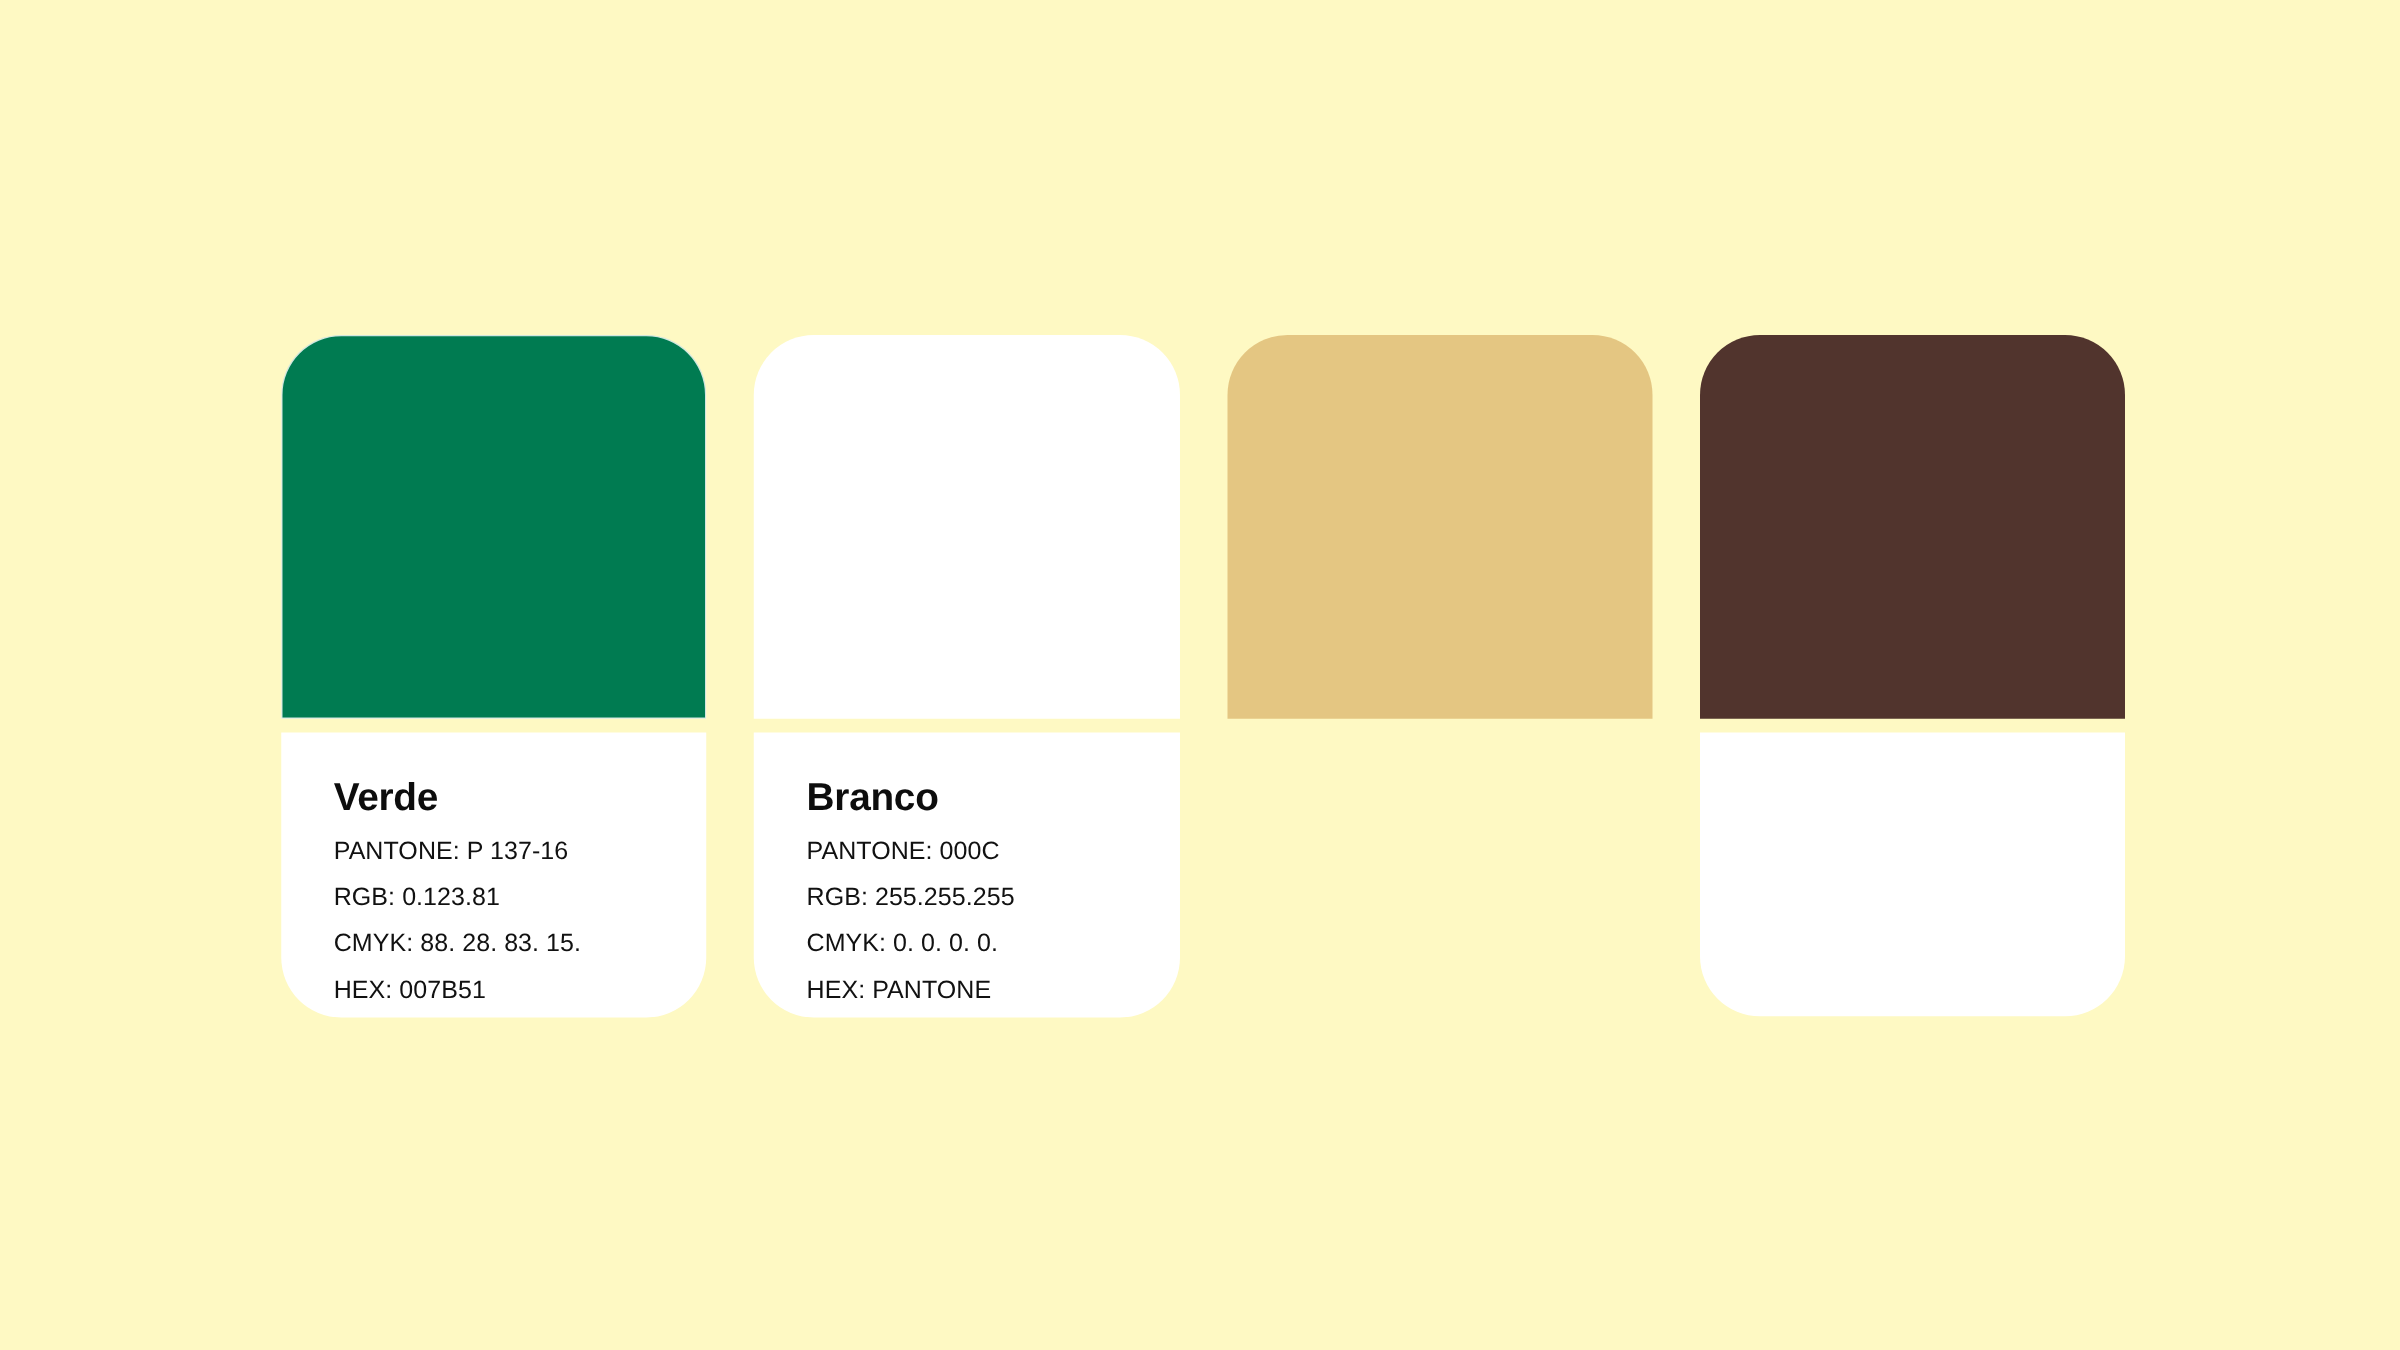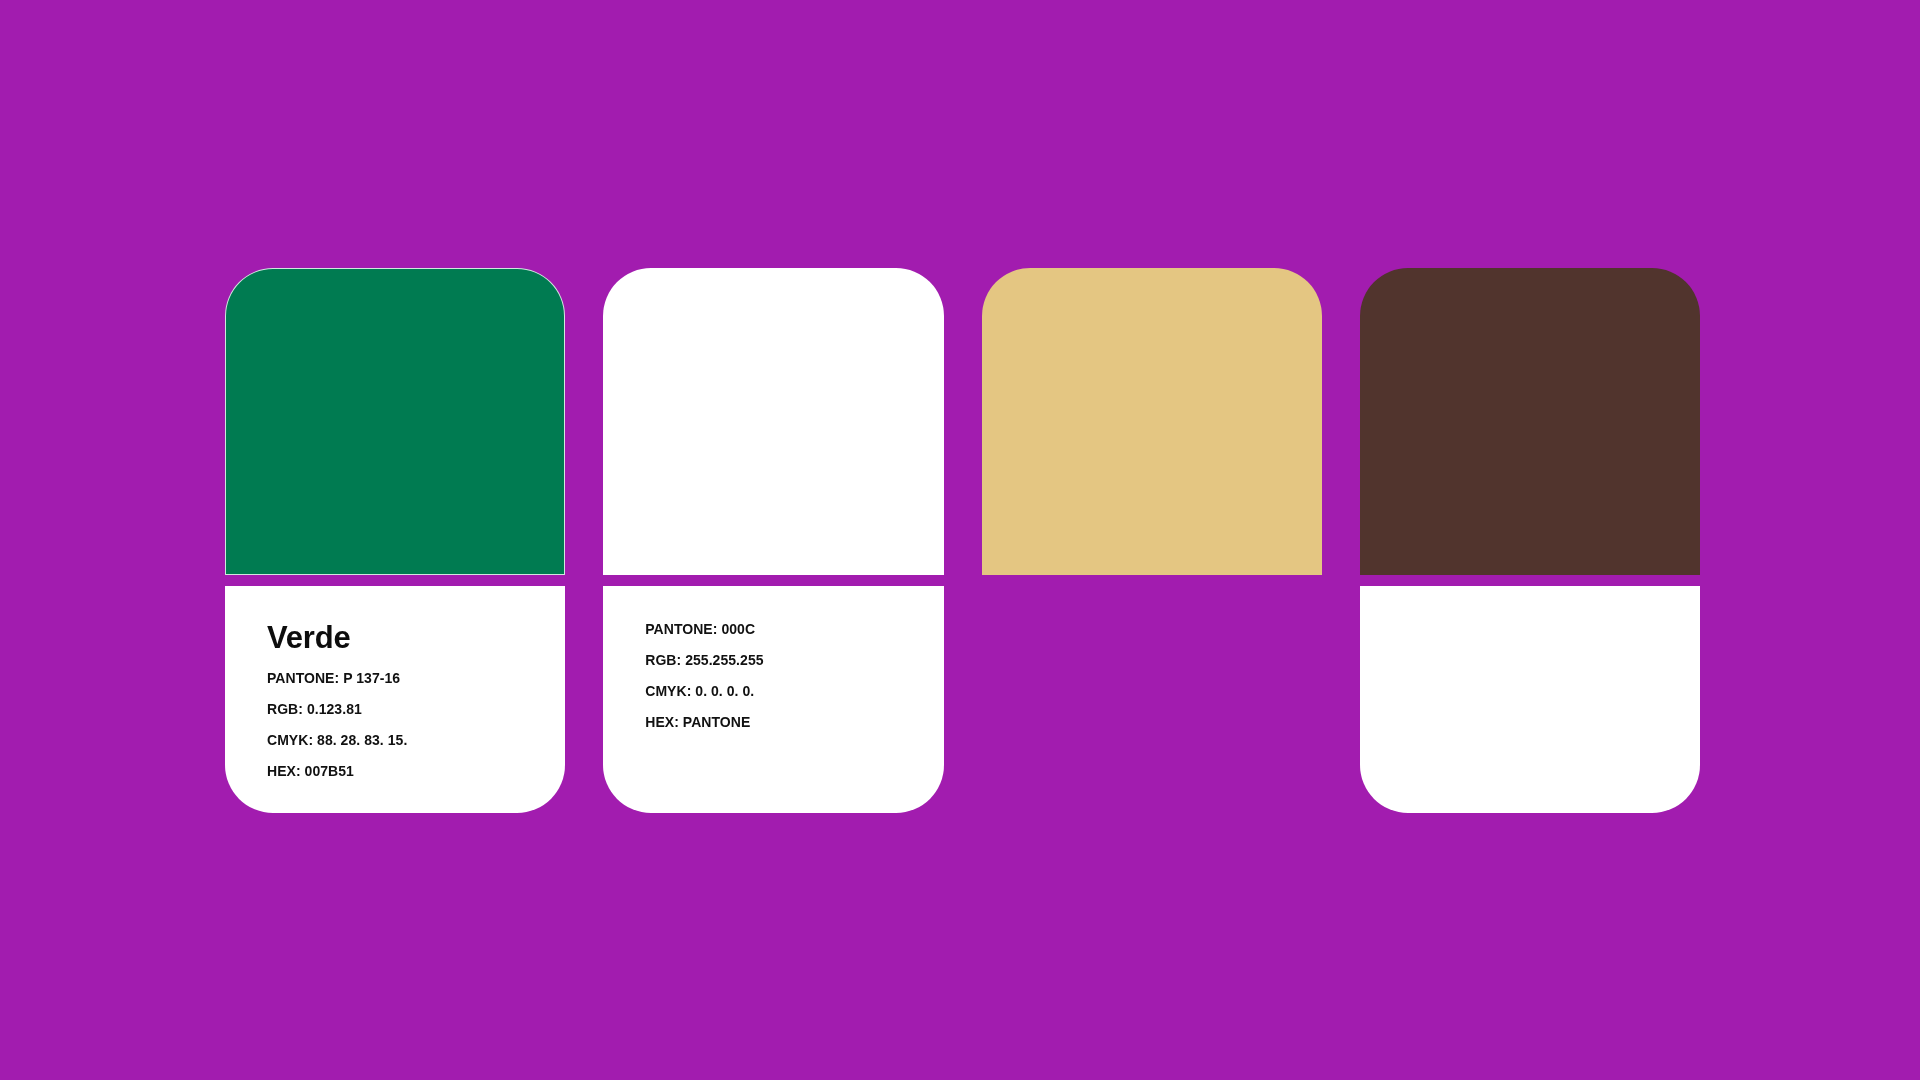--- a/index.html
+++ b/index.html
@@ -80,36 +80,36 @@
     margin: 0 0 18px 0;
     white-space: nowrap;
   }
 
   .spec-list {
     margin: 0;
     padding: 0;
     list-style: none;
   }
   .spec-line {
-    font-size: 14px;
-    font-weight: 700;
+    font-size: 20px;
+    font-weight: 400;
     color: #111111;
     line-height: 1;
     letter-spacing: 0.05px;
     margin-bottom: 17px;
     white-space: nowrap;
   }
   .spec-line:last-child {
     margin-bottom: 12px;
   }
 </style>
 </head>
 <body style="background-color: rgb(0, 123, 81);">
 
-<div id="palette-board" style="background-color: #a21caf;">
+<div id="palette-board" style="background-color: #fef9c3;">
   <div class="swatch-grid">
 
     <div class="swatch-card">
       <div class="swatch-chip-wrap">
         <div class="swatch-chip outlined" style="background-color: rgb(0, 123, 81);"></div>
       </div>
       <div class="swatch-gap"></div>
       <div class="swatch-info">
         <div class="swatch-name">Verde</div>
         <ul class="spec-list">
@@ -120,20 +120,21 @@
         </ul>
       </div>
     </div>
 
     <div class="swatch-card">
       <div class="swatch-chip-wrap">
         <div class="swatch-chip" style="background-color: rgb(255, 255, 255);"></div>
       </div>
       <div class="swatch-gap"></div>
       <div class="swatch-info">
+        <div class="swatch-name">Branco</div>
         <ul class="spec-list">
           <li class="spec-line">PANTONE: 000C</li>
           <li class="spec-line">RGB: 255.255.255</li>
           <li class="spec-line">CMYK: 0. 0. 0. 0.</li>
           <li class="spec-line">HEX: PANTONE</li>
         </ul>
       </div>
     </div>
 
     <div class="swatch-card">

